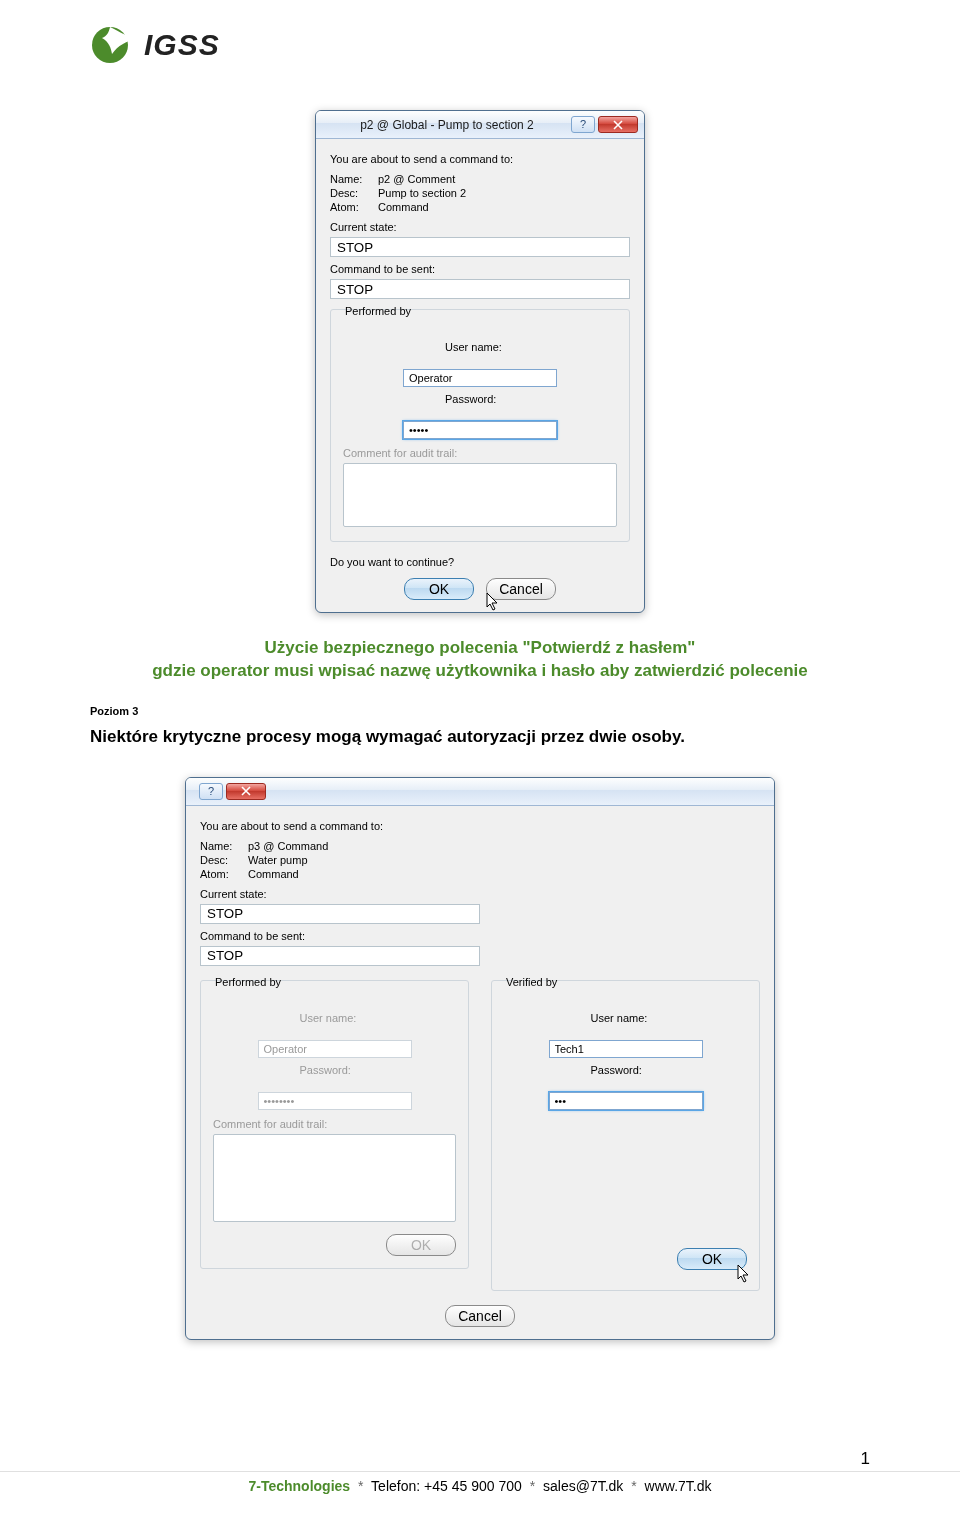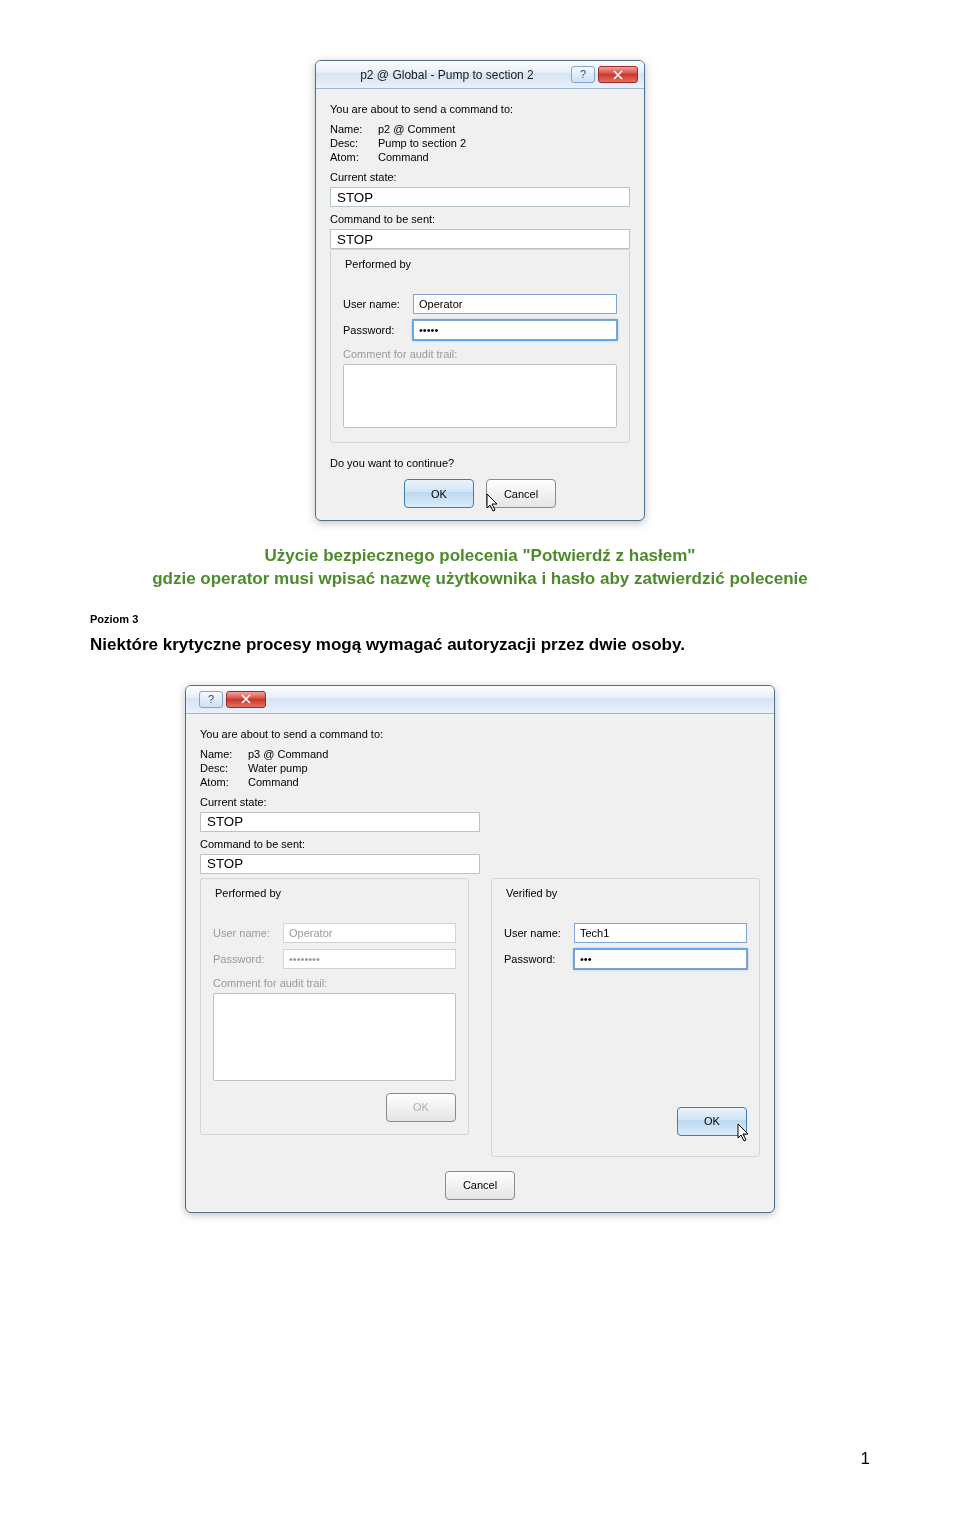--- a/index.html
+++ b/index.html
@@ -98,34 +98,35 @@
     background: #fff;
     border: 1px solid #b8c4cc;
     padding: 3px 6px; width: 100%;
     height: 20px;
   }
   .lbl-block { margin: 6px 0 4px; }
 
   .fieldset {
     border: 1px solid #cfd6dc;
     border-radius: 3px;
-    padding: 26px 12px 12px;
-    margin-top: 0;
+    padding: 13px 12px 12px;
+    margin-top: 10px;
   }
   .fieldset .legend {
     display: inline-block;
     background: #f0f0f0;
     padding: 0 4px;
     position: relative;
     top: -18px; left: -2px;
     height: 0;
   }
   .frow {
-    display: flex; align-items: center; gap: 0;
+    display: flex; align-items: center; gap: 16px;
     margin: 6px 0;
+    flex-direction: column;
   }
   .frow label, .frow .flabel { width: 70px; }
   .text-input {
     flex: 1;
     background: #fff;
     border: 1px solid #7fa6d0;
     height: 20px;
     padding: 2px 5px;
     font-family: inherit; font-size: 11px;
   }
@@ -138,25 +139,25 @@
     border: 1px solid #b8c4cc;
     border-radius: 2px;
     resize: none;
     font-family: inherit; font-size: 11px;
     padding: 4px;
   }
   .textarea.tall { height: 88px; }
   .muted { color: #9a9a9a; }
 
   .btn {
-    min-width: 70px; height: 29px;
+    min-width: 70px; height: 22px;
     padding: 0 10px;
-    font-family: inherit; font-size: 11px;
+    font-family: inherit; font-size: 14px;
     border: 1px solid #8a8a8a;
-    border-radius: 4px;
+    border-radius: 10px;
     background: linear-gradient(#fefefe,#e5e5e5);
     cursor: pointer;
   }
   .btn.primary {
     border: 1px solid #3c7fb1;
     background: linear-gradient(#eaf3fb,#cfe5f6 45%,#bcd9f0 46%,#d9ecfa);
   }
   .btn-row {
     display: flex; justify-content: center; gap: 12px;
     margin-top: 14px;
@@ -196,20 +197,29 @@
   }
 
   .ok-cursor-wrap { position: relative; display:flex; gap:12px; justify-content:center;}
   .cursor-abs { position: absolute; }
 </style>
 </head>
 <body>
 
 <div class="page">
 
+  <div class="logo">
+    <span class="logo-mark">
+      <svg viewBox="0 0 50 50">
+        <circle cx="20" cy="25" r="18" fill="#4c8b2b"></circle>
+        <path d="M20 7 C30 12 36 16 46 18 C36 22 28 25 22 34 C21 28 19 22 12 18 C17 16 19 12 20 7 Z" fill="#fff"></path>
+      </svg>
+    </span>
+    <span class="logo-text">IGSS</span>
+  </div>
 
   <div class="win small" style="margin-top:40px">
     <div class="titlebar">
       <span class="title-text">p2 @ Global - Pump to section 2</span>
       <span class="title-btn help">?</span>
       <span class="title-btn close">
         <svg width="10" height="10" viewBox="0 0 10 10">
             <path d="M1 1 L9 9 M9 1 L1 9" stroke="#fff" stroke-width="1.6"></path>
           </svg>
       </span>
@@ -332,14 +342,25 @@
       </div>
 
       <div class="btn-row center-single">
         <button class="btn">Cancel</button>
       </div>
     </div>
   </div>
 
   <div class="page-num">1</div>
 
+  <div class="footer">
+    <div class="line-top"></div>
+    <span class="brand">7-Technologies</span>
+    <span class="dot">*</span>
+    <span>Telefon:</span>
+    <span>+45 45 900 700</span>
+    <span class="dot">*</span>
+    <span>sales@7T.dk</span>
+    <span class="dot">*</span>
+    <span>www.7T.dk</span>
+  </div>
 
 </div>
 
 </body></html>

